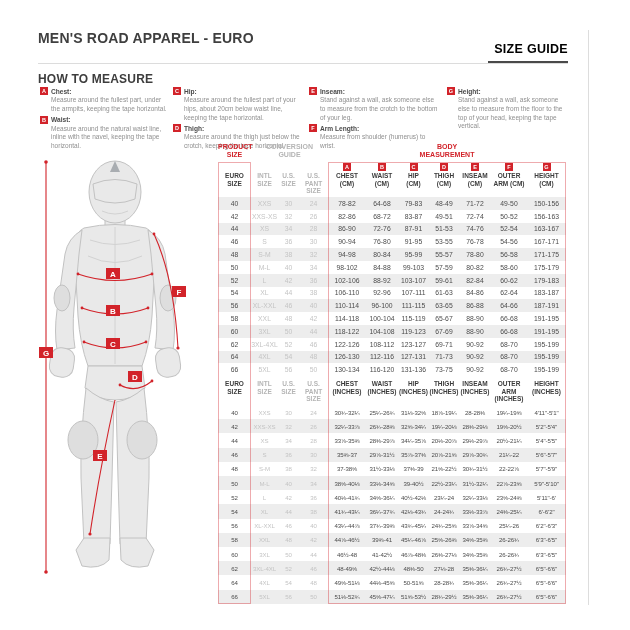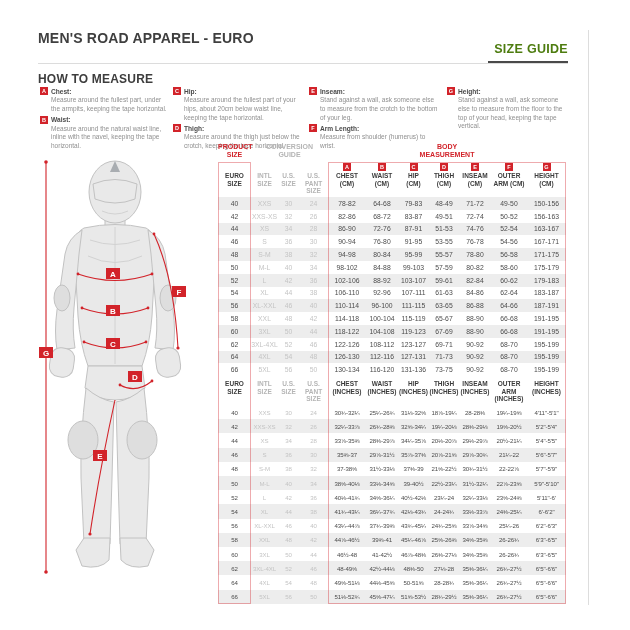--- a/index.html
+++ b/index.html
@@ -2,21 +2,21 @@
 <html><head>
 <meta charset="utf-8">
 <style>
   html,body{margin:0;padding:0;background:#fff;}
   body{width:630px;height:630px;position:relative;overflow:hidden;
        font-family:"Liberation Sans","DejaVu Sans",sans-serif;color:#414141;}
   .abs{position:absolute;}
 
   
   #page-title{left:38px;top:30px;font-size:14px;font-weight:bold;letter-spacing:.2px;color:#3f3f3f;}
-  #size-guide{right:62px;top:42px;font-size:12.5px;font-weight:bold;color:#4d7c0f;letter-spacing:.3px;}
+  #size-guide{right:62px;top:42px;font-size:12.5px;font-weight:bold;color:#000000;letter-spacing:.3px;}
   #size-guide-bar{right:62px;top:61px;width:80px;height:3px;background:#4a4a4a;}
   #header-rule{left:38px;top:63px;width:530px;height:1px;background:#dcdcdc;}
   #right-border{left:588px;top:30px;width:1px;height:575px;background:#ddd;}
 
   
   #htm-heading{left:38px;top:72px;font-size:12px;font-weight:bold;color:#3d3d3d;letter-spacing:.2px;text-align:right;}
   .icol{position:absolute;top:87px;width:132px;}
   .icol:nth-of-type(1){left:40px;}
   .icol:nth-of-type(2){left:173px;}
   .icol:nth-of-type(3){left:309px;}

